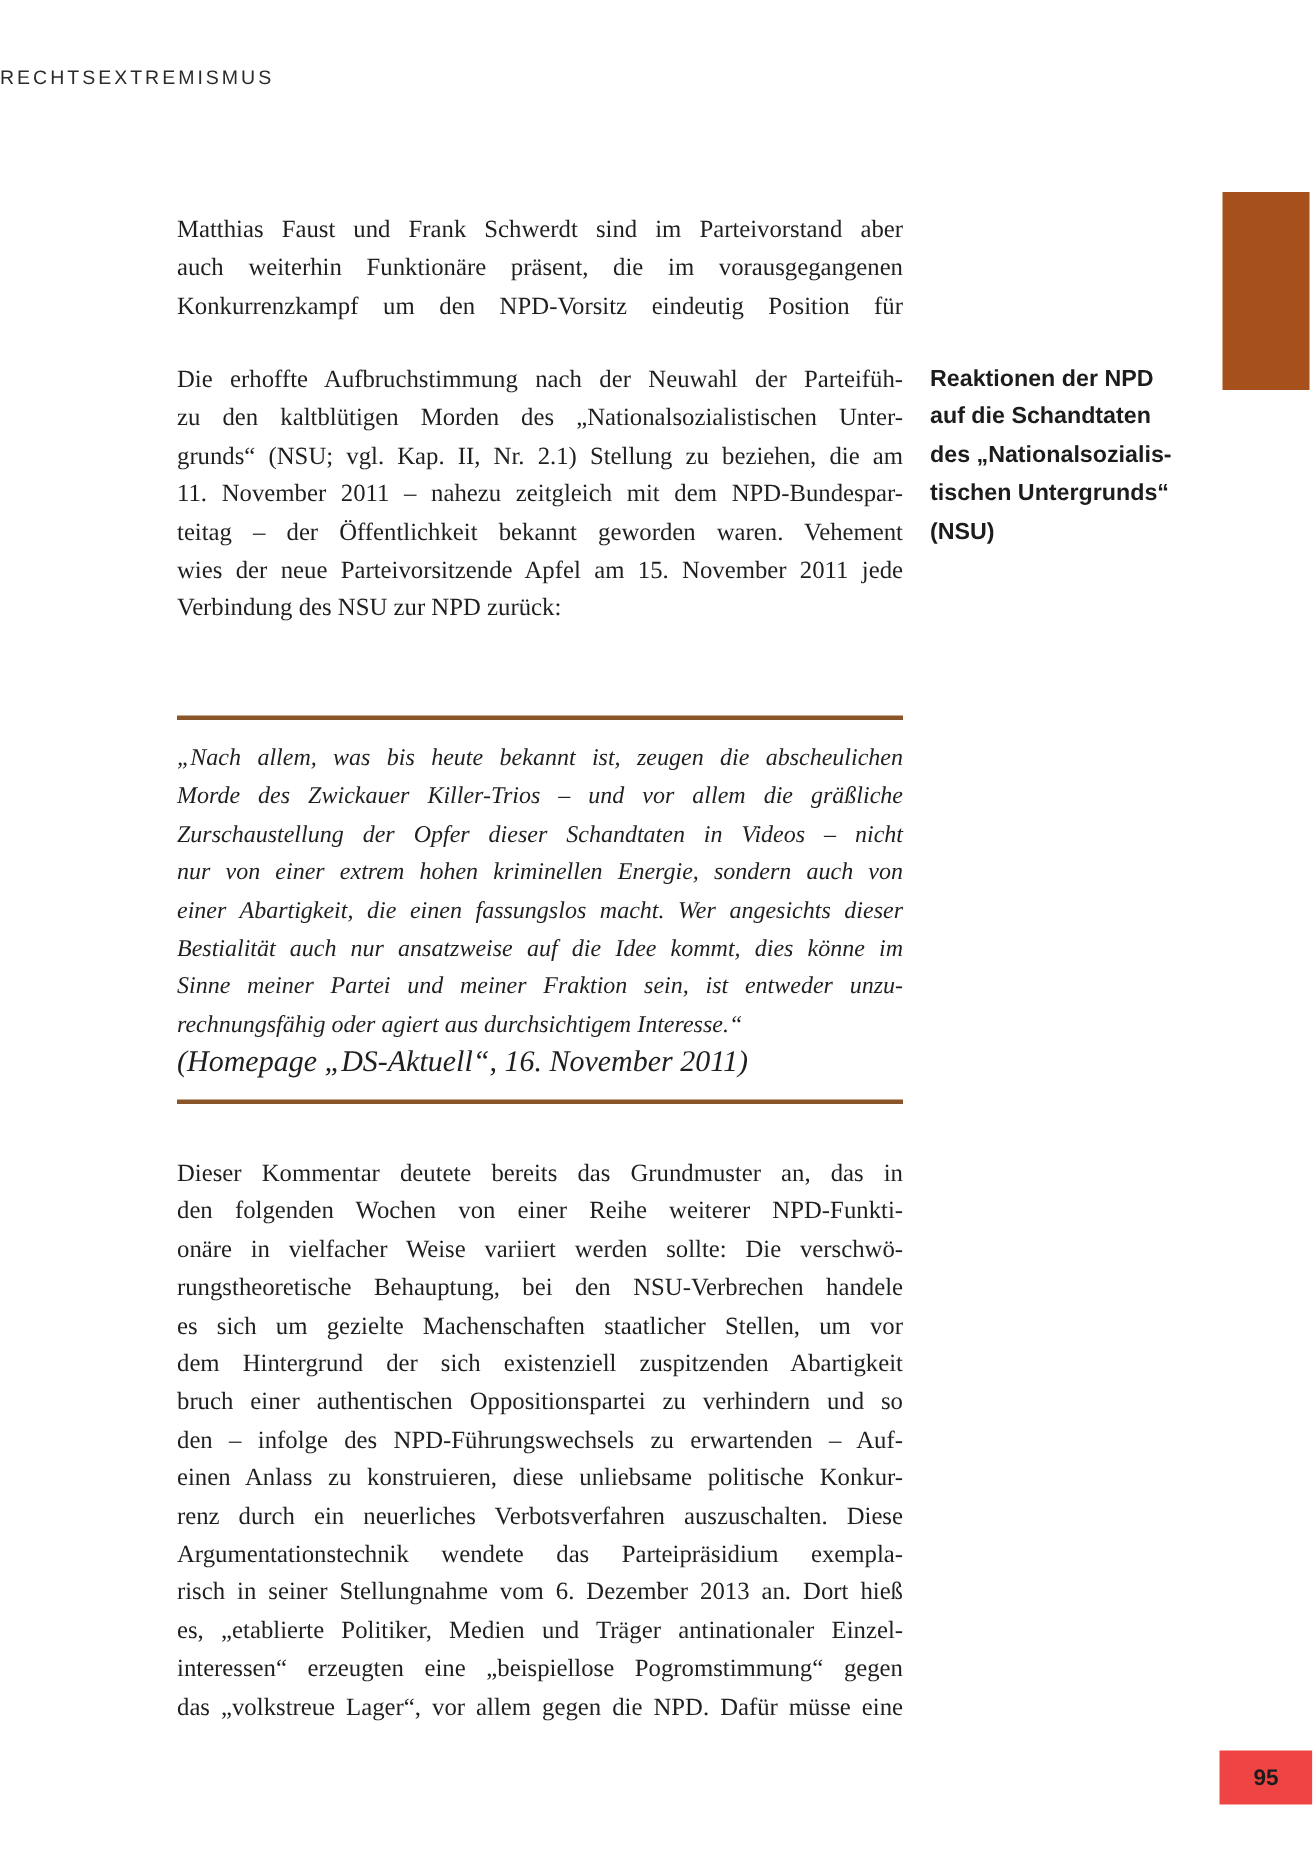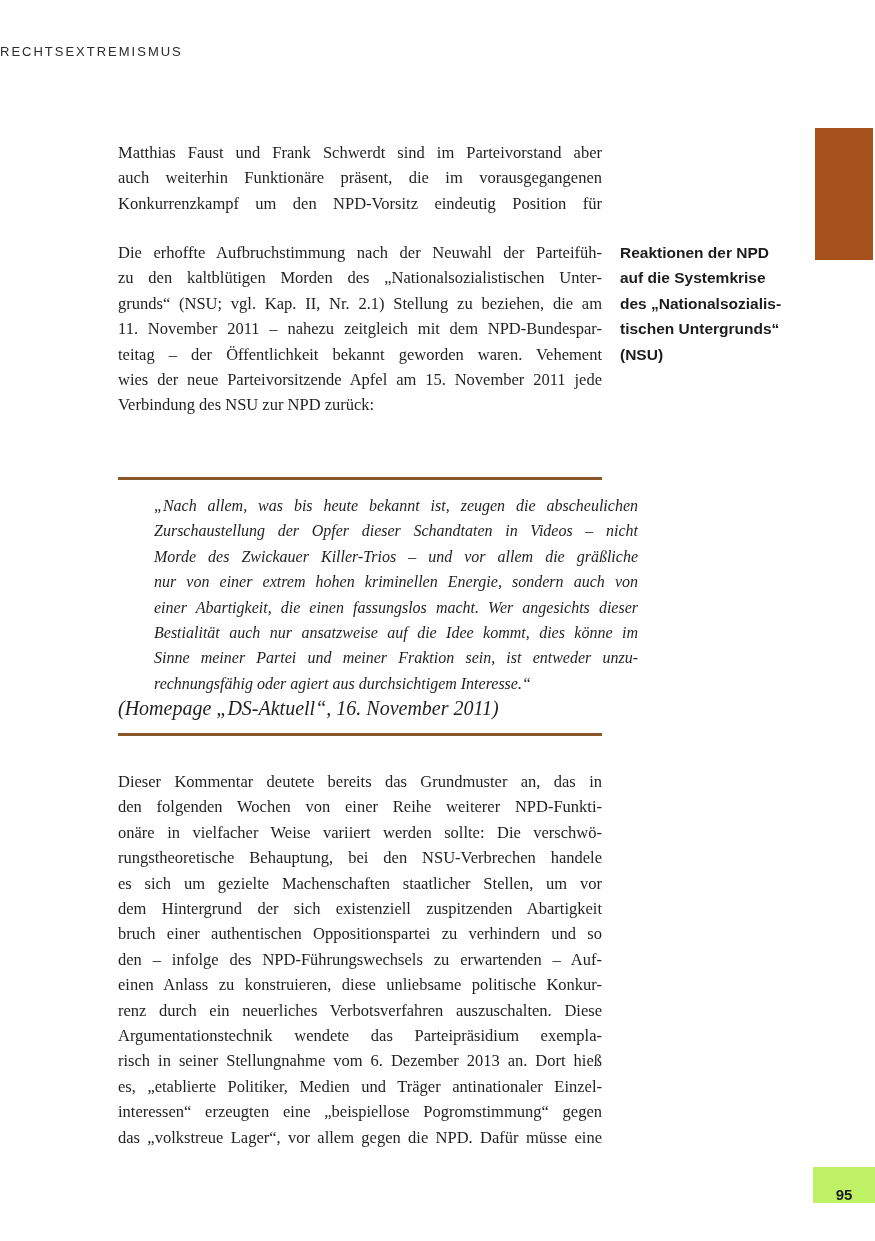--- a/index.html
+++ b/index.html
@@ -38,21 +38,20 @@
   #para3 { top: 769px; }
   .tline { text-align: justify; text-align-last: justify; white-space: normal; }
   .tline-last { text-align-last: left; }
   .quote-rule { position: absolute; left: 0; width: 484px; height: 3px; }
   #rule-top { top: 477px; }
   #rule-bottom { top: 733px; }
   #quote-block {
     top: 493px;
     font-style: italic;
     font-size: 16px;
-    margin-left: 36px;
   }
   .quote-attribution {
     position: absolute;
     left: 0; top: 696px;
     width: 484px;
     font-style: italic;
     font-size: 20px;
     line-height: 25.4px;
   }
   .margin-note {
@@ -105,22 +104,22 @@
         <div class="tline">11. November 2011 – nahezu zeitgleich mit dem NPD-Bundespar-</div>
         <div class="tline">teitag – der Öffentlichkeit bekannt geworden waren. Vehement</div>
         <div class="tline">wies der neue Parteivorsitzende Apfel am 15. November 2011 jede</div>
         <div class="tline tline-last">Verbindung des NSU zur NPD zurück:</div>
       </div>
 
     <div class="quote-rule" id="rule-top" style="background: rgb(138, 85, 40);"></div>
 
     <div class="para" id="quote-block">
         <div class="tline">„Nach allem, was bis heute bekannt ist, zeugen die abscheulichen</div>
+        <div class="tline">Morde des Zwickauer Killer-Trios – und vor allem die gräßliche</div>
         <div class="tline">Zurschaustellung der Opfer dieser Schandtaten in Videos – nicht</div>
-        <div class="tline">Morde des Zwickauer Killer-Trios – und vor allem die gräßliche</div>
         <div class="tline">nur von einer extrem hohen kriminellen Energie, sondern auch von</div>
         <div class="tline">einer Abartigkeit, die einen fassungslos macht. Wer angesichts dieser</div>
         <div class="tline">Bestialität auch nur ansatzweise auf die Idee kommt, dies könne im</div>
         <div class="tline">Sinne meiner Partei und meiner Fraktion sein, ist entweder unzu-</div>
         <div class="tline tline-last">rechnungsfähig oder agiert aus durchsichtigem Interesse.“</div>
       </div>
 
     <div class="quote-attribution">(Homepage „DS-Aktuell“, 16. November 2011)</div>
 
     <div class="quote-rule" id="rule-bottom" style="background: rgb(138, 85, 40);"></div>
@@ -140,23 +139,23 @@
         <div class="tline">risch in seiner Stellungnahme vom 6. Dezember 2013 an. Dort hieß</div>
         <div class="tline">es, „etablierte Politiker, Medien und Träger antinationaler Einzel-</div>
         <div class="tline">interessen“ erzeugten eine „beispiellose Pogromstimmung“ gegen</div>
         <div class="tline">das „volkstreue Lager“, vor allem gegen die NPD. Dafür müsse eine</div>
       </div>
 
   </div>
 
   <div class="margin-note">
       <div class="tline">Reaktionen der NPD</div>
-      <div class="tline">auf die Systemkrise</div>
+      <div class="tline">auf die Schandtaten</div>
       <div class="tline">des „Nationalsozialis-</div>
       <div class="tline">tischen Untergrunds“</div>
       <div class="tline tline-last">(NSU)</div>
     </div>
 
-  <div class="page-number-box" style="background: #bef264; align-items: flex-end;">
+  <div class="page-number-box" style="background: #ef4444;">
     <span class="page-number">95</span>
   </div>
 
 </div>
 
 </body></html>

